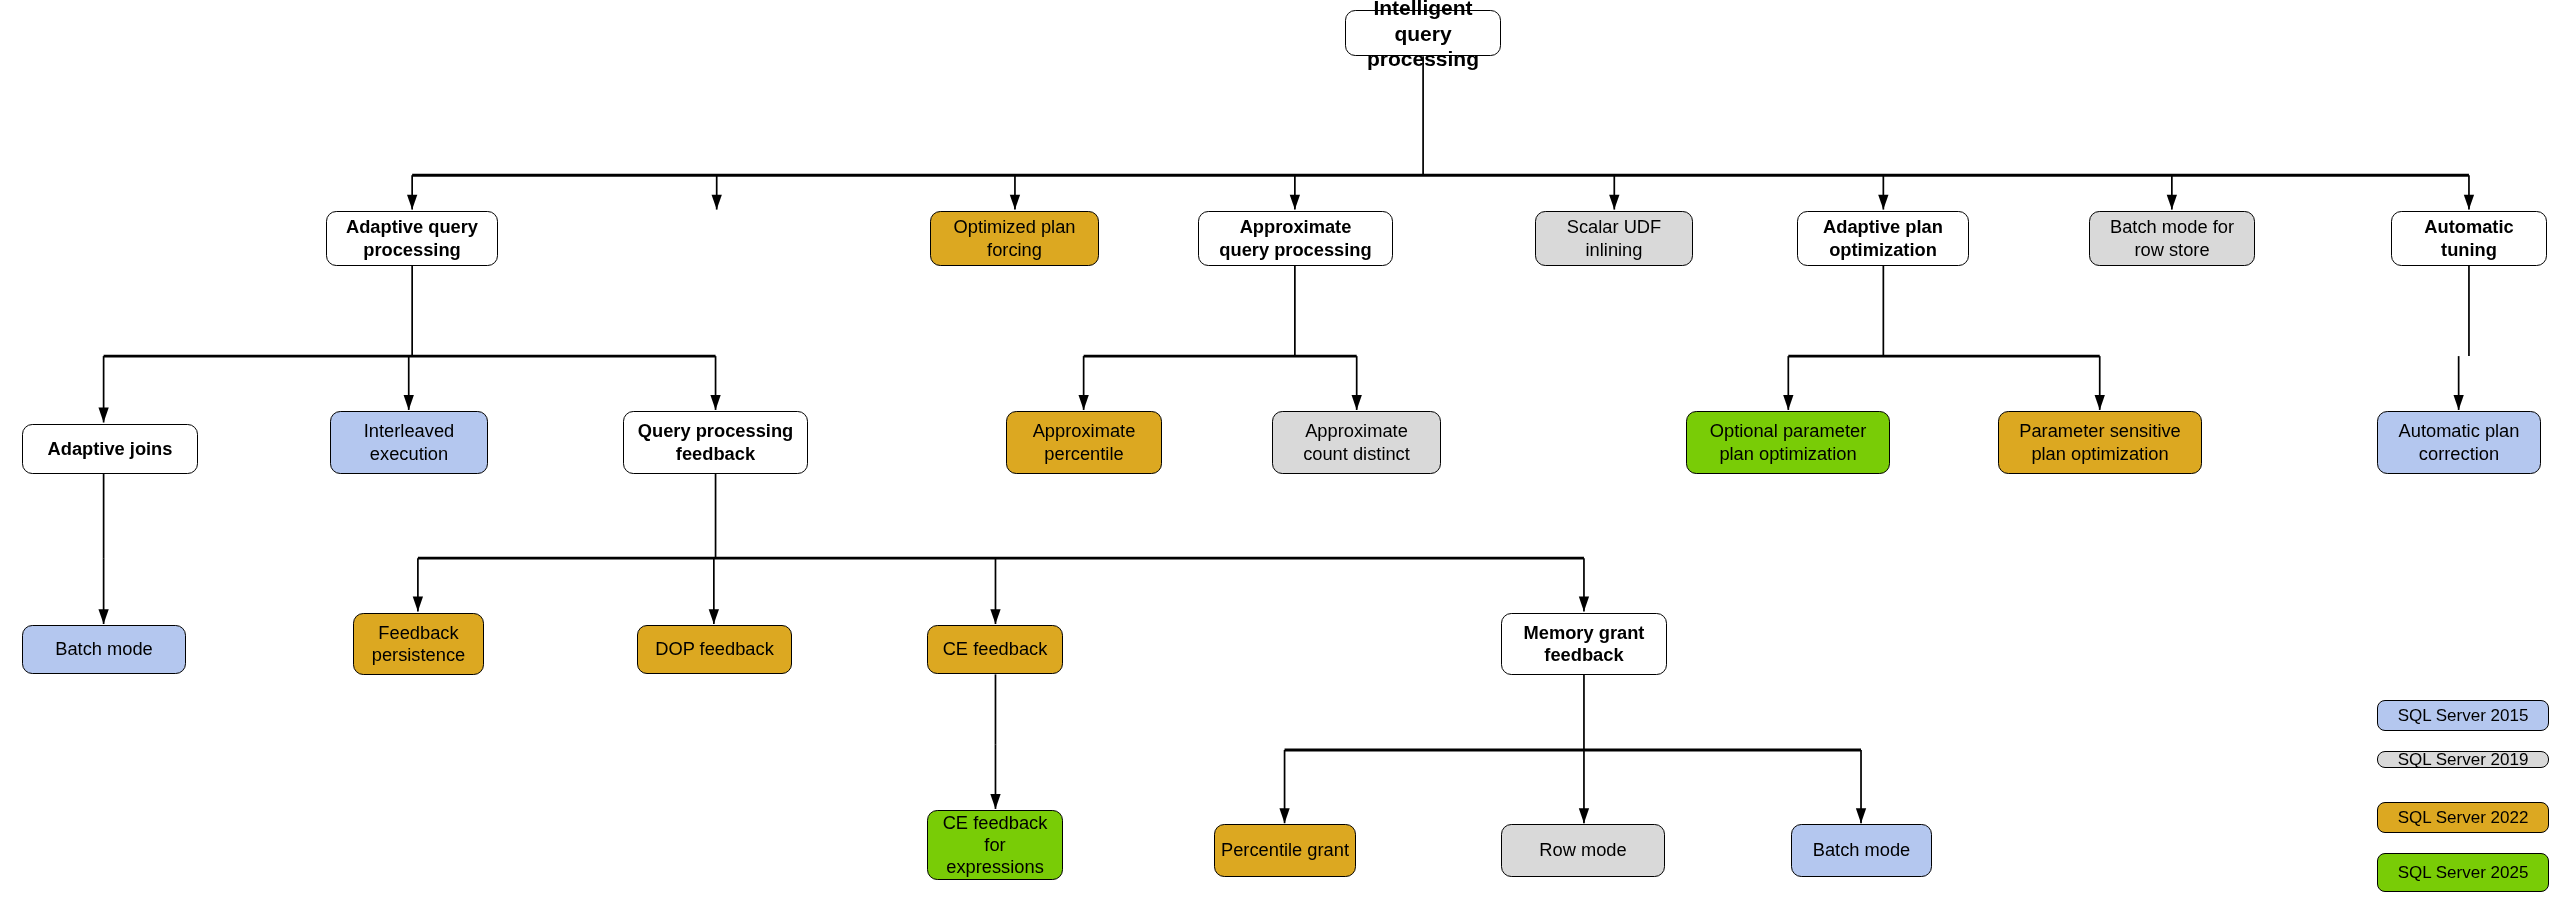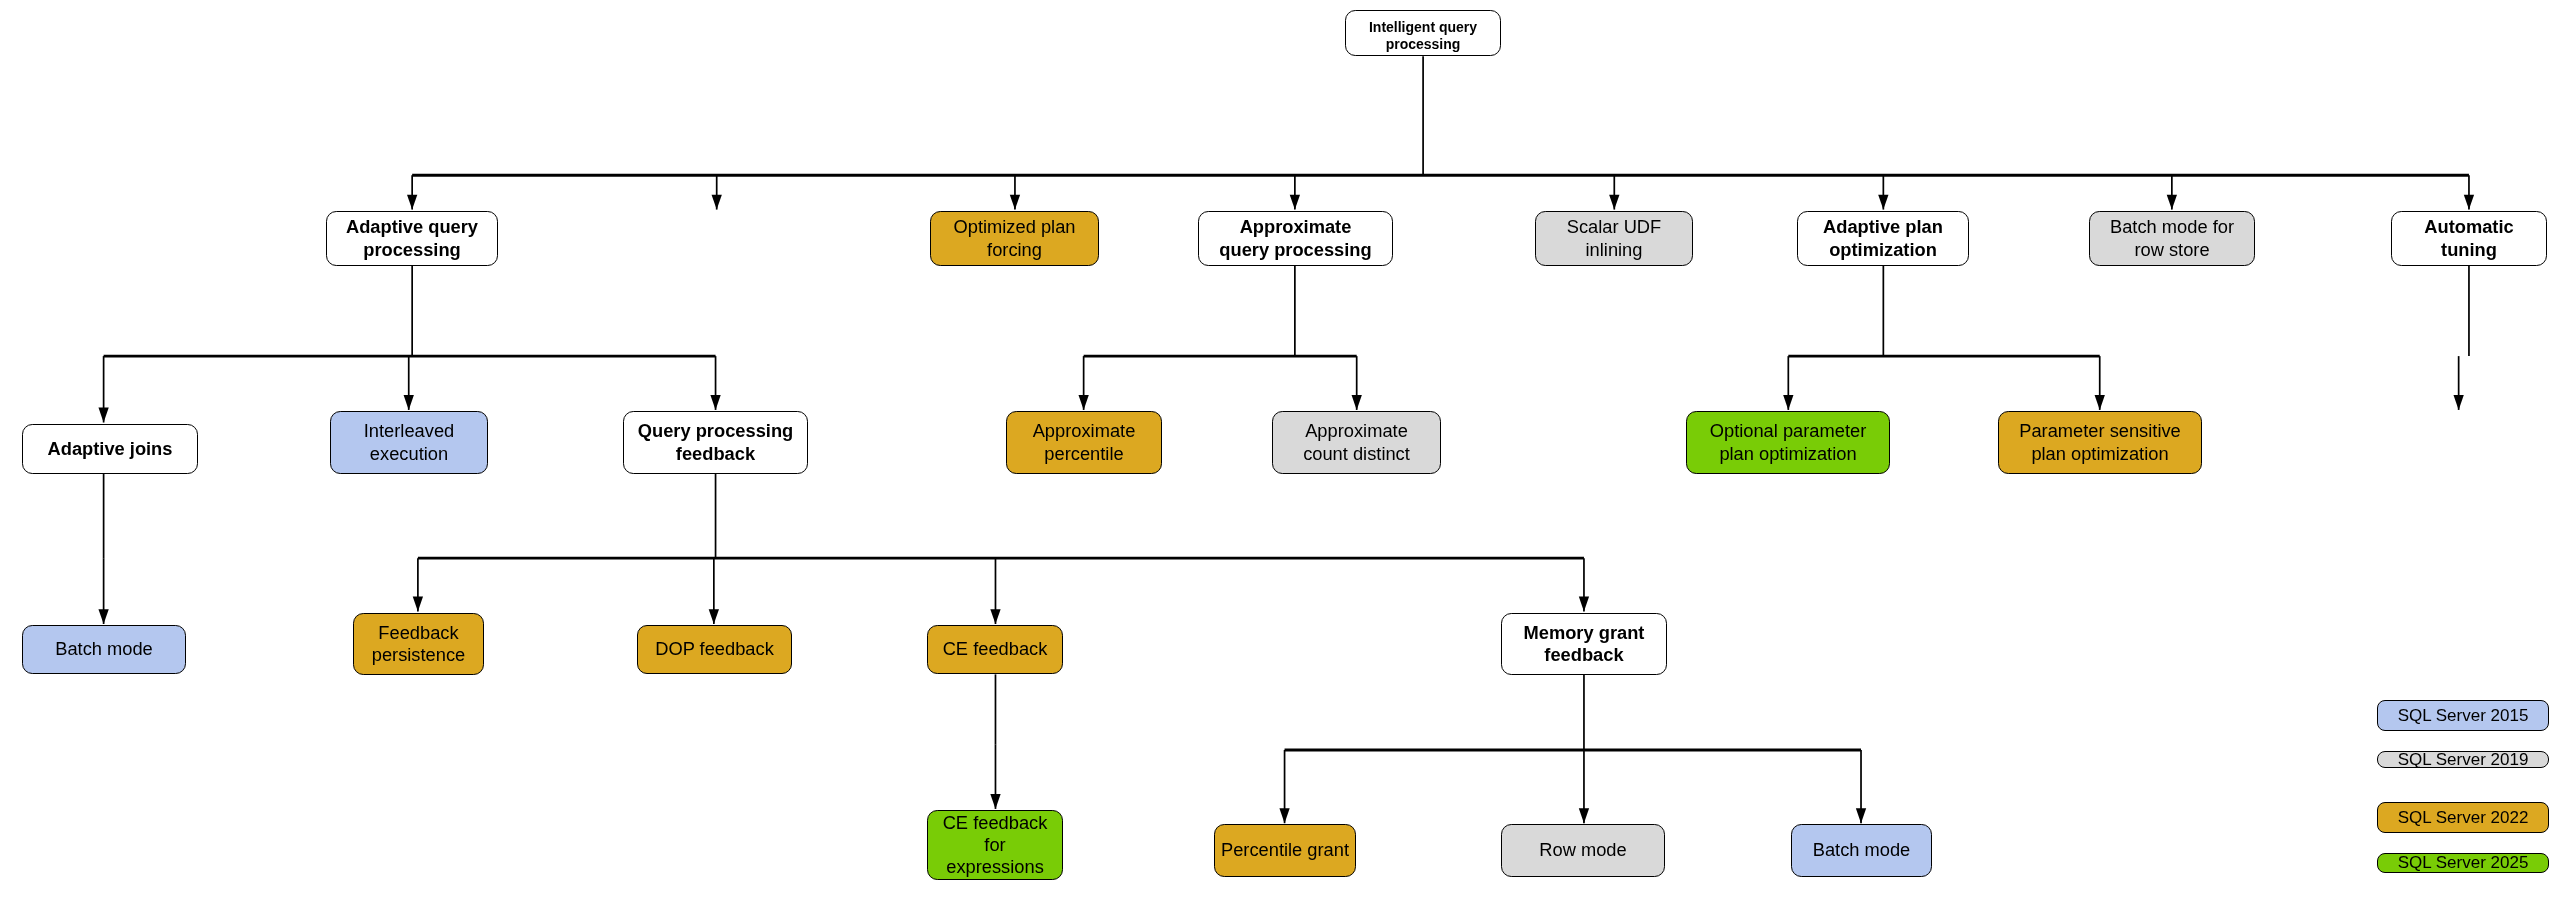--- a/index.html
+++ b/index.html
@@ -125,21 +125,21 @@
       <path d="M 1730 1387 L 1748 1387 L 1739 1413 Z" fill="#000000"></path>
       <line x1="2767" y1="1178" x2="2767" y2="1310" stroke="#000000" stroke-width="3"></line>
       <line x1="2244" y1="1310" x2="3251" y2="1310" stroke="#000000" stroke-width="5"></line>
       <line x1="2244" y1="1310" x2="2244" y2="1438" stroke="#000000" stroke-width="3"></line>
       <path d="M 2235 1412 L 2253 1412 L 2244 1438 Z" fill="#000000"></path>
       <line x1="2767" y1="1310" x2="2767" y2="1438" stroke="#000000" stroke-width="3"></line>
       <path d="M 2758 1412 L 2776 1412 L 2767 1438 Z" fill="#000000"></path>
       <line x1="3251" y1="1310" x2="3251" y2="1438" stroke="#000000" stroke-width="3"></line>
       <path d="M 3242 1412 L 3260 1412 L 3251 1438 Z" fill="#000000"></path>
     </svg>
-<div class="node n-white" style="left: 1345px; top: 10.3px; width: 156px; height: 46px; font-size: 14px; font-weight: 700; align-items: flex-end;">
+<div class="node n-white" style="left: 1345px; top: 10.3px; width: 156px; height: 46px; font-size: 21px; font-weight: 700;">
       <span class="lbl">Intelligent query
 processing</span>
     </div>
     <div class="node n-white" style="left: 326px; top: 211px; width: 172px; height: 55px; font-size: 18.3px; font-weight: 700;">
       <span class="lbl">Adaptive query
 processing</span>
     </div>
     <div class="node n-orange" style="left: 930px; top: 211px; width: 169px; height: 55px; font-size: 18.3px; font-weight: 400;">
       <span class="lbl">Optimized plan
 forcing</span>
@@ -184,20 +184,24 @@
 count distinct</span>
     </div>
     <div class="node n-green" style="left: 1686px; top: 411px; width: 204px; height: 63px; font-size: 18.3px; font-weight: 400;">
       <span class="lbl">Optional parameter
 plan optimization</span>
     </div>
     <div class="node n-orange" style="left: 1998px; top: 411px; width: 204px; height: 63px; font-size: 18.3px; font-weight: 400;">
       <span class="lbl">Parameter sensitive
 plan optimization</span>
     </div>
+    <div class="node n-blue" style="left: 2377px; top: 411px; width: 164px; height: 63px; font-size: 18.3px; font-weight: 400;">
+      <span class="lbl">Automatic plan
+correction</span>
+    </div>
     <div class="node n-blue" style="left: 22px; top: 625px; width: 164px; height: 49px; font-size: 18.3px; font-weight: 400;">
       <span class="lbl">Batch mode</span>
     </div>
     <div class="node n-orange" style="left: 353px; top: 613px; width: 131px; height: 62px; font-size: 18.3px; font-weight: 400;">
       <span class="lbl">Feedback
 persistence</span>
     </div>
     <div class="node n-orange" style="left: 637px; top: 625px; width: 155px; height: 49px; font-size: 18.3px; font-weight: 400; border-radius: 10px;">
       <span class="lbl">DOP feedback</span>
     </div>
@@ -223,17 +227,17 @@
     </div>
     <div class="legend-item n-blue" style="left: 2377px; top: 700px; width: 172px; height: 31px;">
       <span>SQL Server 2015</span>
     </div>
     <div class="legend-item n-gray" style="left: 2377px; top: 751px; width: 172px; height: 17px;">
       <span>SQL Server 2019</span>
     </div>
     <div class="legend-item n-orange" style="left: 2377px; top: 802px; width: 172px; height: 31px;">
       <span>SQL Server 2022</span>
     </div>
-    <div class="legend-item n-green" style="left: 2377px; top: 853px; width: 172px; height: 20px;">
+    <div class="legend-item n-green" style="left: 2377px; top: 853px; width: 172px; height: 39px;">
       <span>SQL Server 2025</span>
     </div>
   </div>
 
 
 </body></html>

